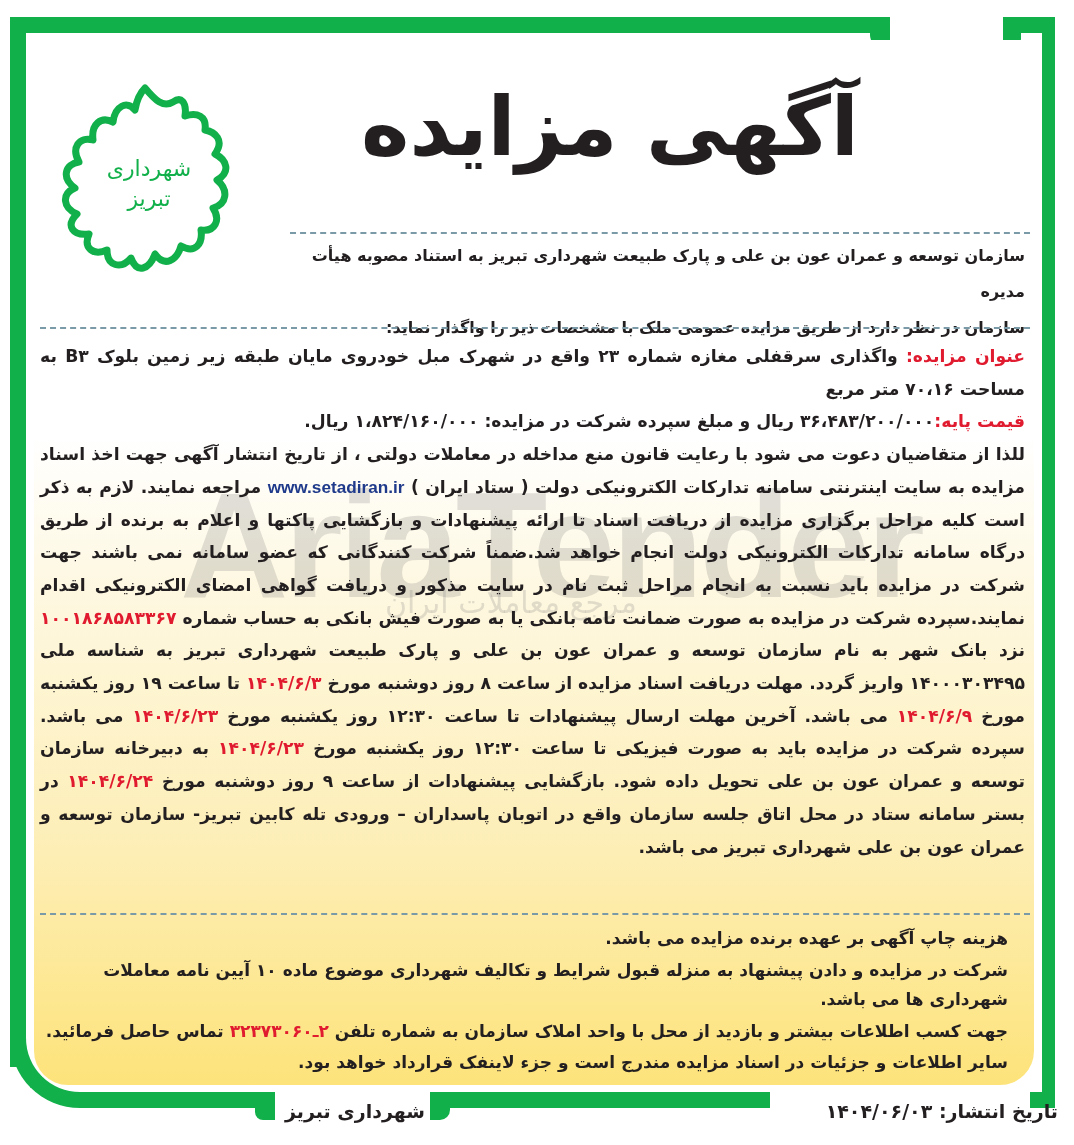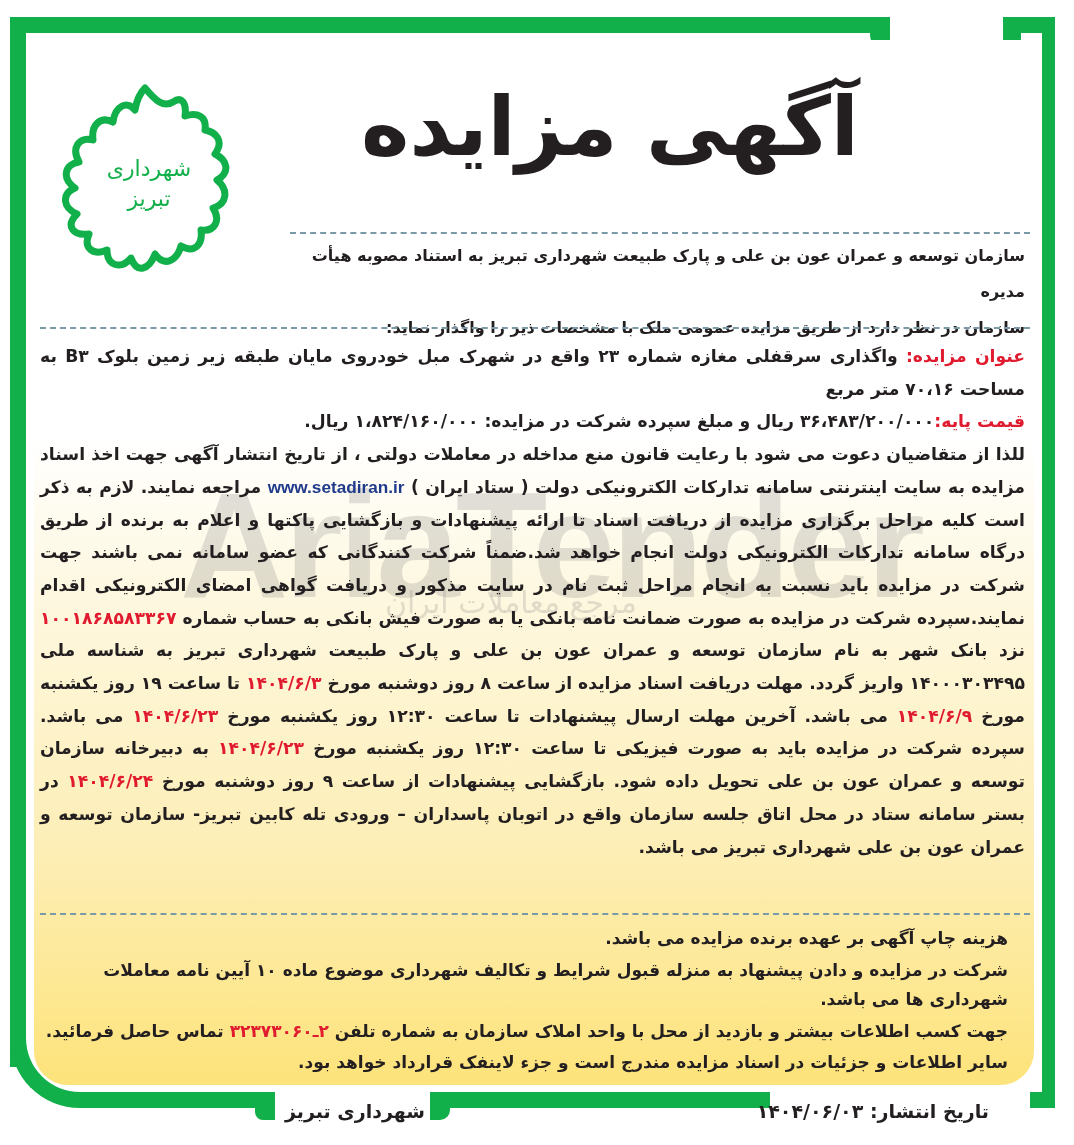--- a/index.html
+++ b/index.html
@@ -38,21 +38,21 @@
   .link { color:#1f3a8a; font-family:"Liberation Sans", sans-serif; }
 
   .watermark { position:absolute; left:180px; top:470px; width:820px; height:200px; color:rgba(120,120,120,0.22);
                font-family:"Liberation Sans", sans-serif; font-weight:bold; font-size:150px; line-height:150px; letter-spacing:-4px; pointer-events:none; }
   .watermark-sub { position:absolute; left:360px; top:585px; color:rgba(120,120,120,0.22); font-size:30px; letter-spacing:14px; direction:rtl; pointer-events:none;margin-left:25px; }
 
   .notes { position:absolute; left:40px; top:922px; width:970px; direction:rtl; text-align:right;
            font-weight:bold; font-size:17px; color:#231f20; line-height:29.5px; }
   .notes p { margin:2px; }
 
-  .footer-date { position:absolute; left:734px; top:1100px; width:255px; direction:rtl; text-align:right; font-weight:bold; font-size:19px; color:#231f20; }
+  .footer-date { position:absolute; left:803px; top:1100px; width:255px; direction:rtl; text-align:right; font-weight:bold; font-size:19px; color:#231f20; }
   .footer-org { position:absolute; left:280px; top:1100px; width:145px; direction:rtl; font-weight:bold; font-size:19px; color:#231f20; }
 </style>
 </head>
 <body>
 
 <div class="frame-top"></div>
 <div class="frame-top-tab1"></div>
 <div class="frame-top-right"></div>
 <div class="frame-top-tab2"></div>
 <div class="frame-right"></div>

